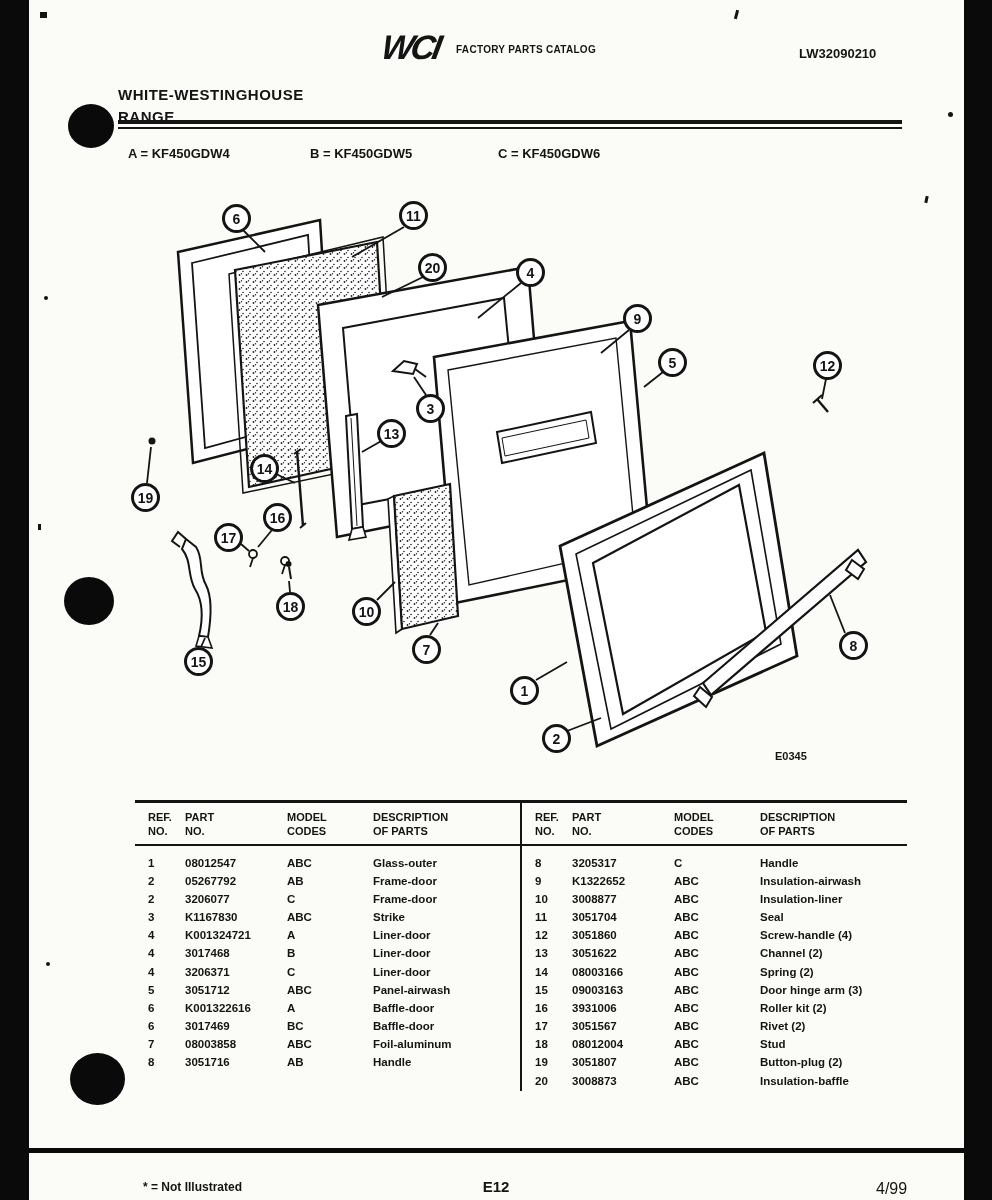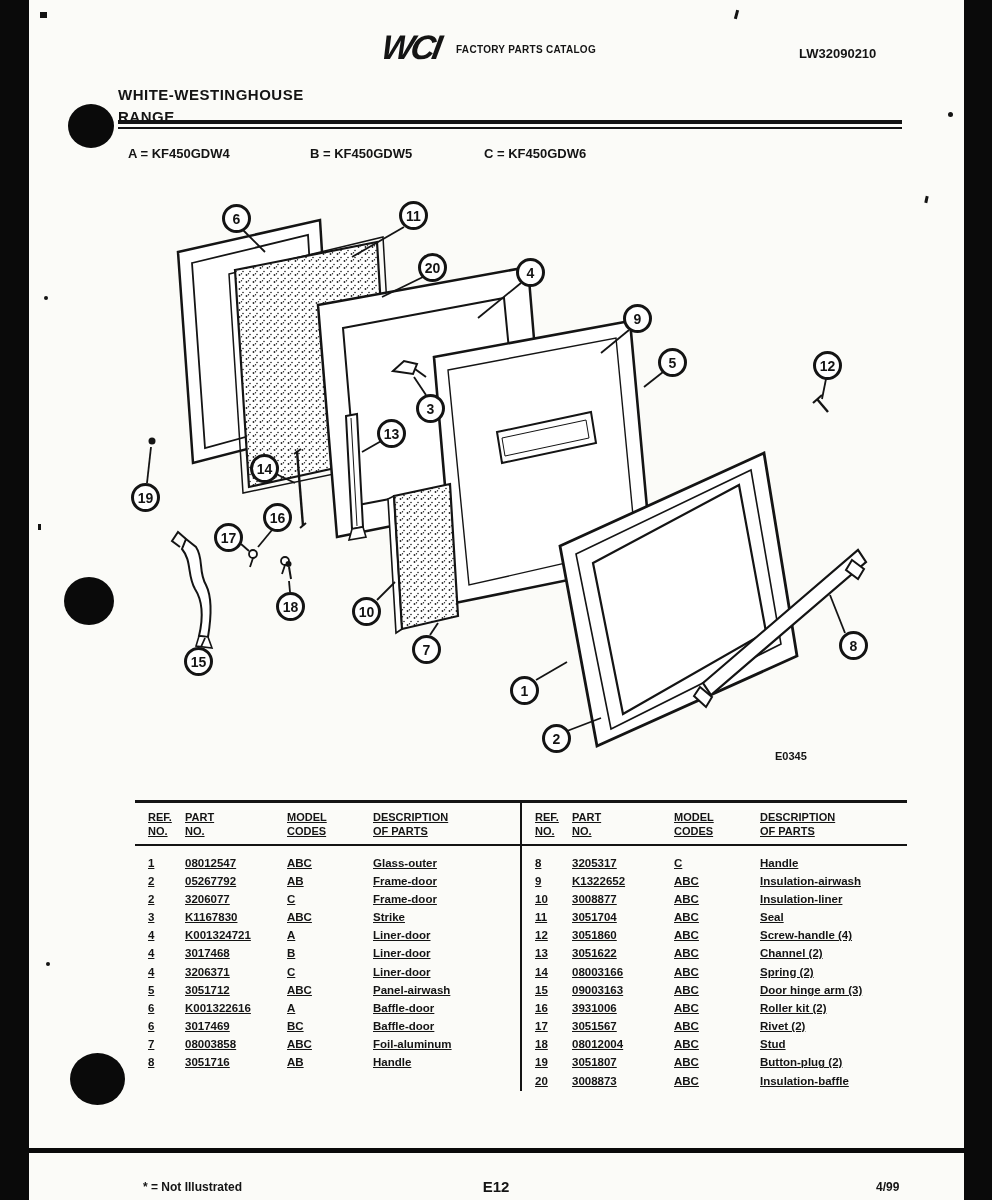--- a/index.html
+++ b/index.html
@@ -19,48 +19,48 @@
 
   
   .brand { position:absolute; left:118px; top:44px; font-weight:bold; font-size:15px; letter-spacing:.5px; line-height:1.45;margin-top:40px; }
   .wci-logo { position:absolute; left:382px; top:28px; font-weight:900; font-style:italic; font-size:34px; letter-spacing:-3px; transform:skewX(-10deg); }
   .catalog-title { position:absolute; left:456px; top:44px; font-weight:bold; font-size:10px; letter-spacing:.3px; }
   .doc-number { position:absolute; left:799px; top:46px; font-weight:bold; font-size:13px; }
   .rule-double { position:absolute; left:118px; top:120px; width:784px; }
   .rule-double .r1 { height:4px; background:#141414; margin-bottom:3px; }
   .rule-double .r2 { height:2px; background:#141414; }
   .model-code { position:absolute; top:146px; font-weight:bold; font-size:13px; }
-  .model-a { left:128px; } .model-b { left:310px; } .model-c { left:484px; }
+  .model-a { left:128px; } .model-b { left:310px; } .model-c { left:498px; }
 
   
   .diagram { position:absolute; left:0; top:175px; width:992px; height:625px; }
   .diagram svg { position:absolute; left:0; top:0; }
   .callout {
     position:absolute; width:29px; height:29px; box-sizing:border-box;
     border:3px solid #141414; border-radius:50%; background:#fff;
     display:flex; align-items:center; justify-content:center;
     font-weight:bold; font-size:14px; z-index:3;
   }
   .figure-code { position:absolute; left:775px; top:575px; font-weight:bold; font-size:11px; }
 
   
   .parts-table { position:absolute; left:135px; top:800px; width:772px; display:flex; border-top:3px solid #141414; z-index:2; }
   .half { width:50%; }
   .half-right { border-left:2px solid #141414; }
-  .parts-table table { width:100%; border-collapse:collapse; font-size:11.5px; font-weight:bold; color:#141414;text-decoration:underline; }
+  .parts-table table { width:100%; border-collapse:collapse; font-size:11.5px; font-weight:bold; color:#141414; }
   .parts-table th { text-align:left; padding:7px 0 5px; border-bottom:2px solid #141414; font-size:11px; line-height:1.3; vertical-align:top; }
   .parts-table td { padding:2.2px 0 2.2px; line-height:1.2; vertical-align:top; }
   .parts-table tbody tr:first-child td { padding-top:11px; }
   .parts-table th:first-child, .parts-table td:first-child { padding-left:13px; }
 
   
   .footer-rule { position:absolute; left:29px; right:28px; top:1148px; height:5px; background:#0a0a0a; }
   .footer-note { position:absolute; left:143px; top:1180px; font-weight:bold; font-size:12px; }
   .footer-page { position:absolute; left:0; right:0; top:1178px; text-align:center; font-weight:bold; font-size:15px; }
-  .footer-date { position:absolute; left:876px; top:1180px; font-weight:bold; font-size:12px; }
+  .footer-date { position:absolute; left:876px; top:1180px; font-weight:normal; font-size:16px; }
 </style>
 </head>
 <body>
 
 <div class="scan-bar bar-left"></div>
 <div class="scan-bar bar-right"></div>
 <div class="hole hole-1"></div>
 <div class="hole hole-2"></div>
 <div class="hole hole-3"></div>
 <div class="speck" style="left:735px;top:10px;width:3px;height:9px;transform:rotate(15deg)"></div>

